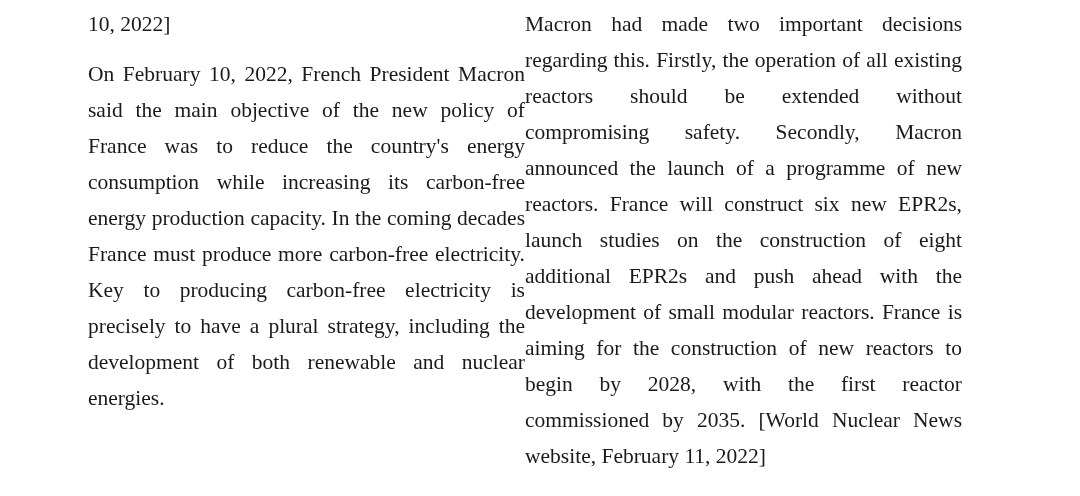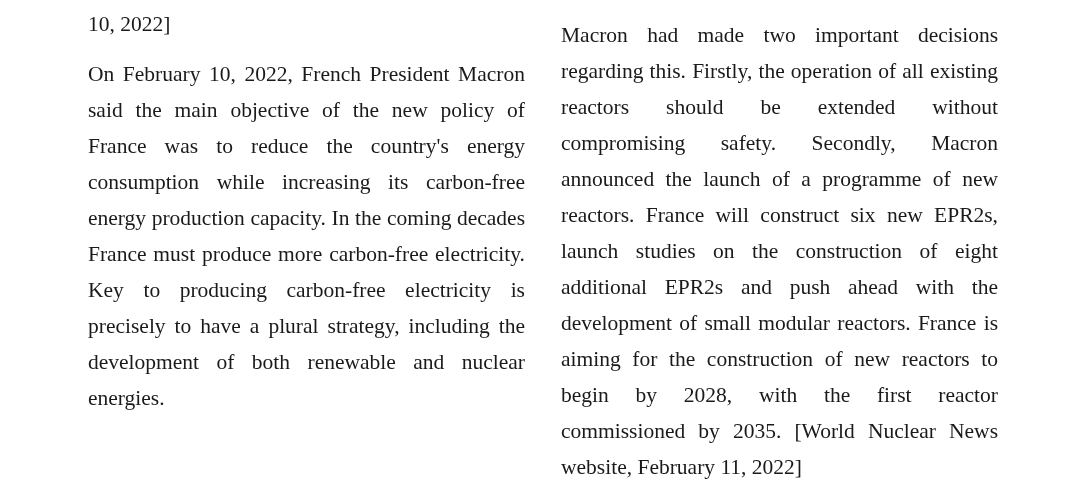--- a/index.html
+++ b/index.html
@@ -22,32 +22,30 @@
     padding: 0;
     background: #ffffff;
   }
   .columns {
     display: flex;
     flex-direction: row;
     width: 1080px;
     height: 496px;
     box-sizing: border-box;
     padding: 6px 58px 0 88px;
-    gap: 36px;
   }
   .column {
     flex: 1 1 0;
     min-width: 0;
   }
   .column.left {
     max-width: 437px;
   }
   .column.right {
     max-width: 437px;
-    margin-top: 11px;
   }
   p {
     margin: 0;
     font-size: 21.5px;
     line-height: 36px;
     text-align: justify;
     text-justify: inter-word;
     color: #1a1a1a;
     -webkit-hyphens: none;
     hyphens: none;

